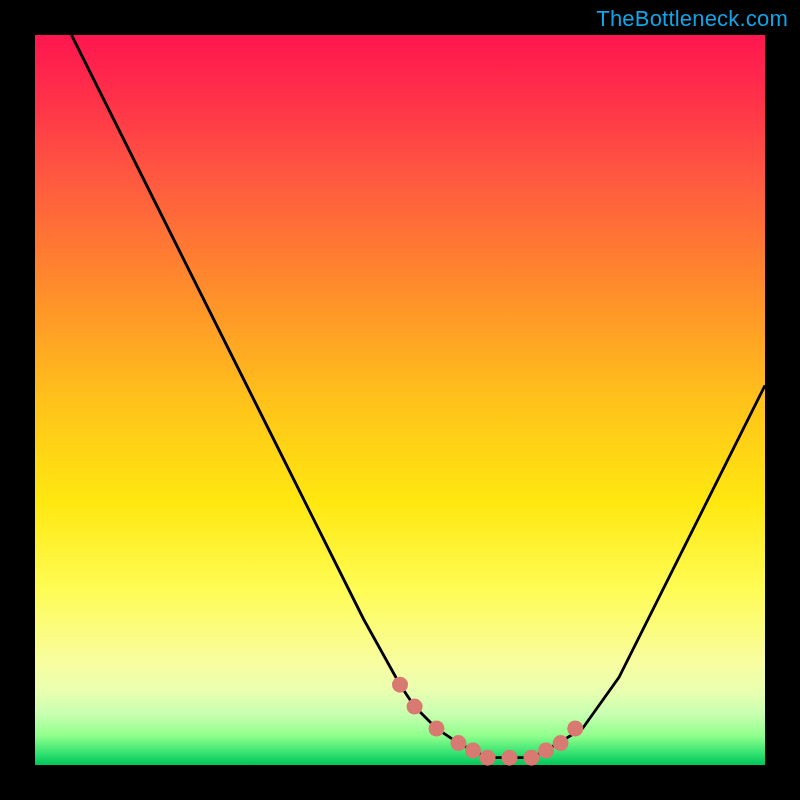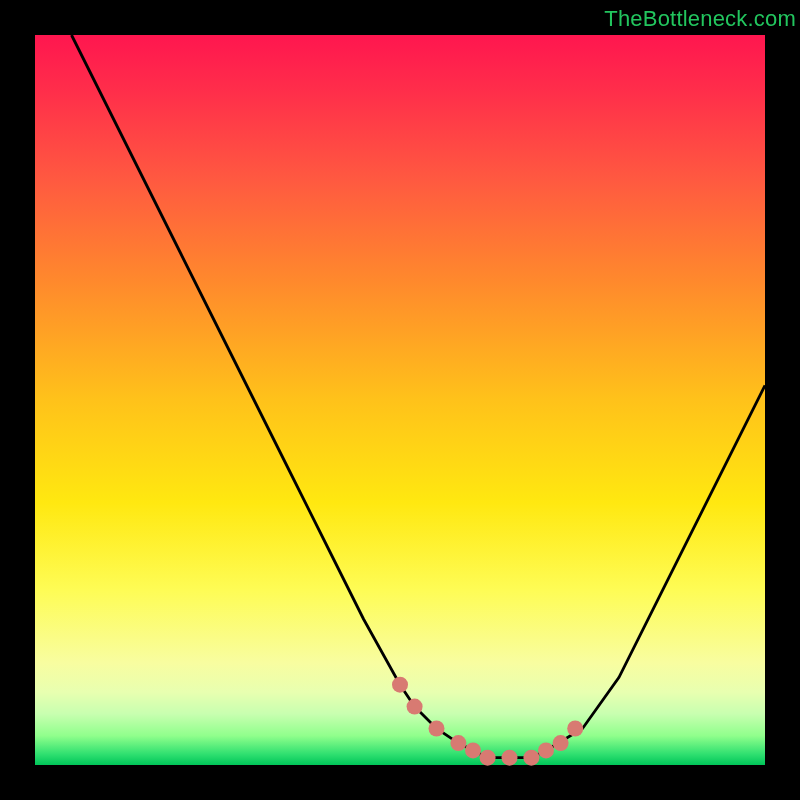--- a/index.html
+++ b/index.html
@@ -37,22 +37,22 @@
       #e8ffb0 90%,
       #c8ffb0 93%,
       #90ff8c 96%,
       #30e070 98.5%,
       #00c559 100%
     );
   }
   .watermark {
     position: absolute;
     top: 6px;
-    right: 4px;
-    color: #22c55e;
+    right: 12px;
+    color: #0ea5e9;
     font-size: 22px;
     letter-spacing: 0.2px;
     user-select: none;
   }
   svg.curve {
     position: absolute;
     left: 0;
     top: 0;
     width: 730px;
     height: 730px;

